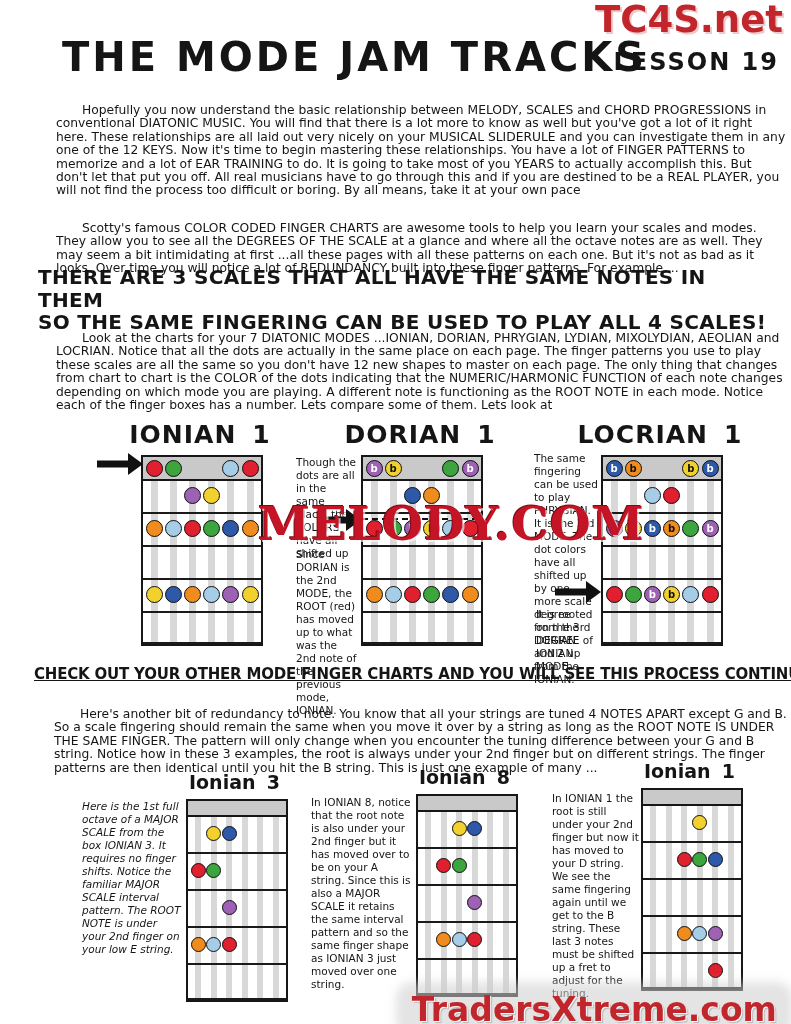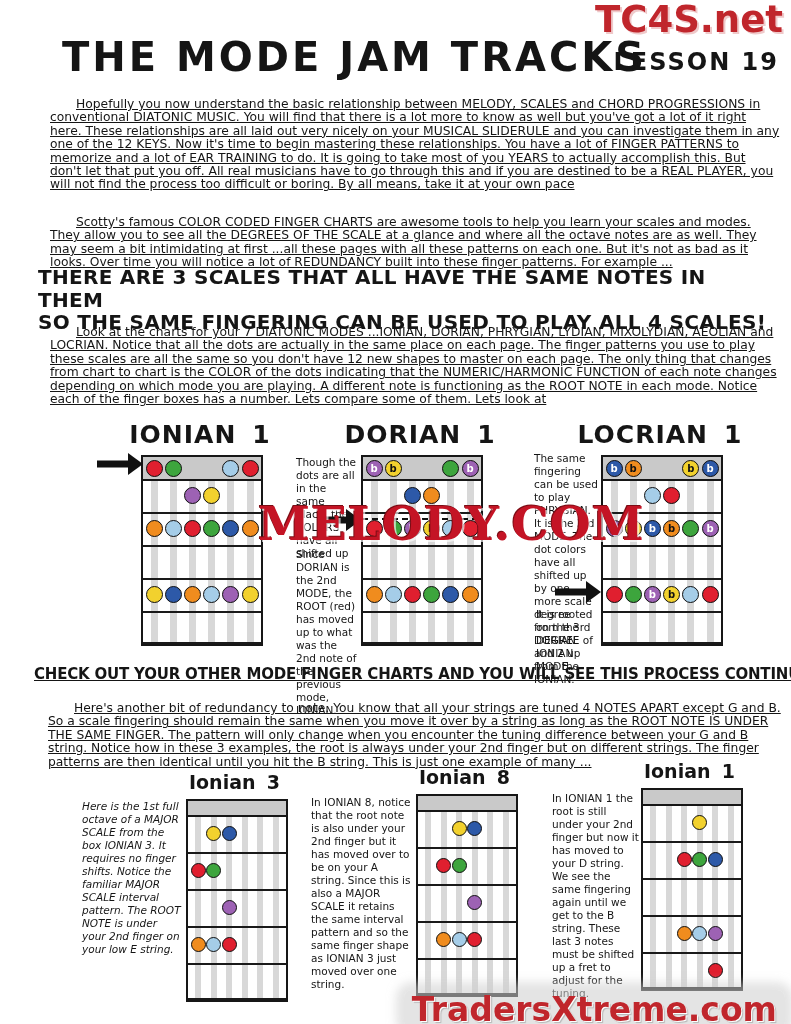--- a/index.html
+++ b/index.html
@@ -4,21 +4,21 @@
 <style>
   html,body{margin:0;padding:0;background:#9a9a9a;}
   .page{position:relative;width:791px;height:1024px;margin:0 auto;background:#ffffff;
         font-family:"DejaVu Sans",sans-serif;color:#151515;overflow:hidden;}
 
   .site-logo{position:absolute;top:-2px;right:8px;font-size:37px;font-weight:bold;color:#c0262c;
              letter-spacing:0px;text-shadow:2px 2px 0 rgba(192,38,44,.25),0 0 2px #fff;}
   .page-title{position:absolute;top:34px;left:62px;font-size:40px;font-weight:bold;letter-spacing:3px;margin:0;}
   .lesson{position:absolute;top:48px;right:12px;font-size:24px;font-weight:bold;letter-spacing:2px;}
 
-  .body-par{position:absolute;margin:12px;font-size:12.3px;line-height:13.4px;text-align:left;text-decoration:underline;}
+  .body-par{position:absolute;margin:18px;font-size:12.3px;line-height:13.4px;text-align:left;}
   .p1{top:86px;left:38px;width:730px;}
   .p2{top:204px;left:38px;width:730px;}
   .p3{top:314px;left:38px;width:730px;}
   .p4{top:690px;left:36px;width:734px;}
   .indent{display:inline-block;width:26px;}
 
   .bighead{position:absolute;top:266px;left:38px;width:732px;font-size:20px;font-weight:bold;line-height:22.5px;letter-spacing:.3px;}
   .underhead{position:absolute;top:665px;left:34px;width:748px;font-size:15px;font-weight:bold;
              text-decoration:underline;letter-spacing:-.2px;white-space:nowrap;}
 

